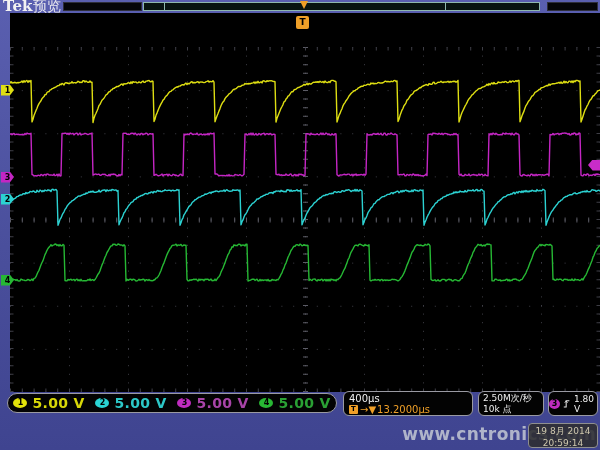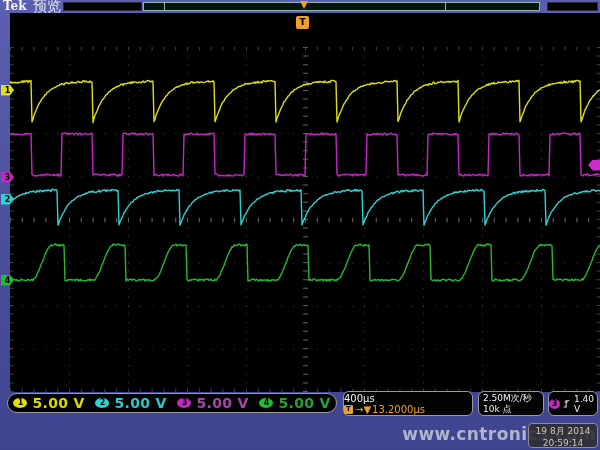--- a/index.html
+++ b/index.html
@@ -3,21 +3,21 @@
 <meta charset="utf-8">
 <style>
   html,body{margin:0;padding:0;}
   body{
     width:600px;height:450px;overflow:hidden;position:relative;
     background:linear-gradient(180deg,#5a5fb0 0%,#4a4f9c 55%,#3f4490 100%);
     font-family:"DejaVu Sans",sans-serif;
     -webkit-font-smoothing:none;
   }
   .topbar{position:absolute;left:0;top:0;width:600px;height:13px;}
-  .brand{position:absolute;left:3px;top:0px;color:#f2f2f2;font-family:"DejaVu Serif",serif;font-weight:bold;font-size:12px;line-height:13px;}
+  .brand{position:absolute;left:3px;top:0px;color:#f2f2f2;font-family:"DejaVu Serif",serif;font-weight:bold;font-size:15px;line-height:13px;}
   .mode{position:absolute;left:33px;top:0px;color:#e8e8ee;font-size:14px;line-height:13px;}
   .tb-box{position:absolute;top:2px;height:9px;background:#050508;border:1px solid #2e2e3a;box-sizing:border-box;}
   .tb-left{left:63px;width:79px;}
   .tb-right{left:547px;width:51px;}
   .record-bar{position:absolute;left:143px;top:2px;width:397px;height:9px;background:#081410;border:1px solid #8fb8ae;box-sizing:border-box;}
   .rb-div{position:absolute;top:0;width:1px;height:7px;background:#8fb8ae;}
   .rb-marker{position:absolute;top:-2px;width:0;height:0;border-left:4px solid transparent;border-right:4px solid transparent;border-top:8px solid #f0a028;}
   .t-flag{position:absolute;left:296px;top:16px;width:13px;height:13px;background:#f0a028;border-radius:2px;
           color:#000;font-size:9px;font-weight:bold;text-align:center;line-height:13px;}
   .plot{position:absolute;left:10px;top:13px;width:590px;height:379px;background:#000;}
@@ -25,21 +25,21 @@
   .ch-marker{position:absolute;width:13px;height:11px;color:#000;font-size:8px;font-weight:bold;text-align:center;line-height:11px;
              clip-path:polygon(0 0,68% 0,100% 50%,68% 100%,0 100%);z-index:5;}
   .trig-arrow{position:absolute;left:588px;width:12px;height:11px;background:#c92cc9;
               clip-path:polygon(100% 0,38% 0,0 50%,38% 100%,100% 100%);z-index:5;}
   .readouts{position:absolute;left:0;top:391px;width:600px;height:26px;}
   .ro-box{position:absolute;background:#030303;border:1px solid #9a9aa2;box-sizing:border-box;color:#e8e8e8;}
   .ch-box{left:7px;top:2px;width:330px;height:20px;border-radius:10px;display:flex;align-items:center;}
   .ch-slot{flex:1;display:flex;align-items:center;justify-content:center;gap:5px;}
   .badge{display:inline-block;width:14px;height:10px;border-radius:50%;color:#000;font-size:8px;font-weight:bold;text-align:center;line-height:10px;}
   .ch-scale{font-size:14px;font-weight:bold;letter-spacing:.3px;}
-  .h-box{left:343px;top:0px;width:130px;height:25px;border-radius:6px;padding:1px 0;}
+  .h-box{left:343px;top:0px;width:130px;height:25px;border-radius:6px;padding:1px 5px;}
   .h-line1{font-size:10px;line-height:11px;color:#f0f0f0;}
   .h-line2{font-size:10px;line-height:11px;color:#f0a028;display:flex;align-items:center;gap:1px;}
   .t-mini{display:inline-block;width:9px;height:9px;background:#f0a028;border-radius:1px;color:#000;font-size:7px;font-weight:bold;text-align:center;line-height:9px;margin-right:1px;}
   .acq-box{left:478px;top:0px;width:66px;height:25px;border-radius:6px;padding:1px 4px;}
   .acq-line{font-size:9px;line-height:11px;color:#f0f0f0;white-space:nowrap;}
   .trig-box{left:548px;top:0px;width:50px;height:25px;border-radius:6px;display:flex;align-items:center;justify-content:center;gap:3px;}
   .trig-level{font-size:9px;color:#f0f0f0;}
   .watermark{position:absolute;right:4px;bottom:6px;font-size:17px;font-weight:bold;color:rgba(195,200,212,0.85);letter-spacing:.4px;z-index:1;}
   .dt-box{position:absolute;right:2px;bottom:2px;width:70px;height:25px;background:rgba(45,45,48,0.88);border:1px solid #8f8f8f;border-radius:4px;z-index:2;
           color:#cfc8ae;font-size:9px;line-height:12px;text-align:center;padding-top:1px;box-sizing:border-box;}
@@ -135,21 +135,21 @@
     <div class="acq-line">2.50M次/秒</div>
     <div class="acq-line">10k 点</div>
   </div>
 
   <div class="ro-box trig-box">
     <span class="badge" id="trig-badge" style="background: rgb(192, 44, 192);">3</span>
     <svg width="10" height="13" viewBox="0 0 10 13">
       <polyline points="1,11 4,11 4,3 8,3" fill="none" stroke="#e8e8e8" stroke-width="1.3"></polyline>
       <polyline points="2.2,5.5 4,3.2 5.8,5.5" fill="none" stroke="#e8e8e8" stroke-width="1.1"></polyline>
     </svg>
-    <span class="trig-level">1.40 V</span>
+    <span class="trig-level">1.80 V</span>
   </div>
 </div>
 
 <div class="watermark">www.cntronics.com</div>
 <div class="dt-box">
   <div>19 8月 2014</div>
   <div>20:59:14</div>
 </div>
 
 </body></html>

